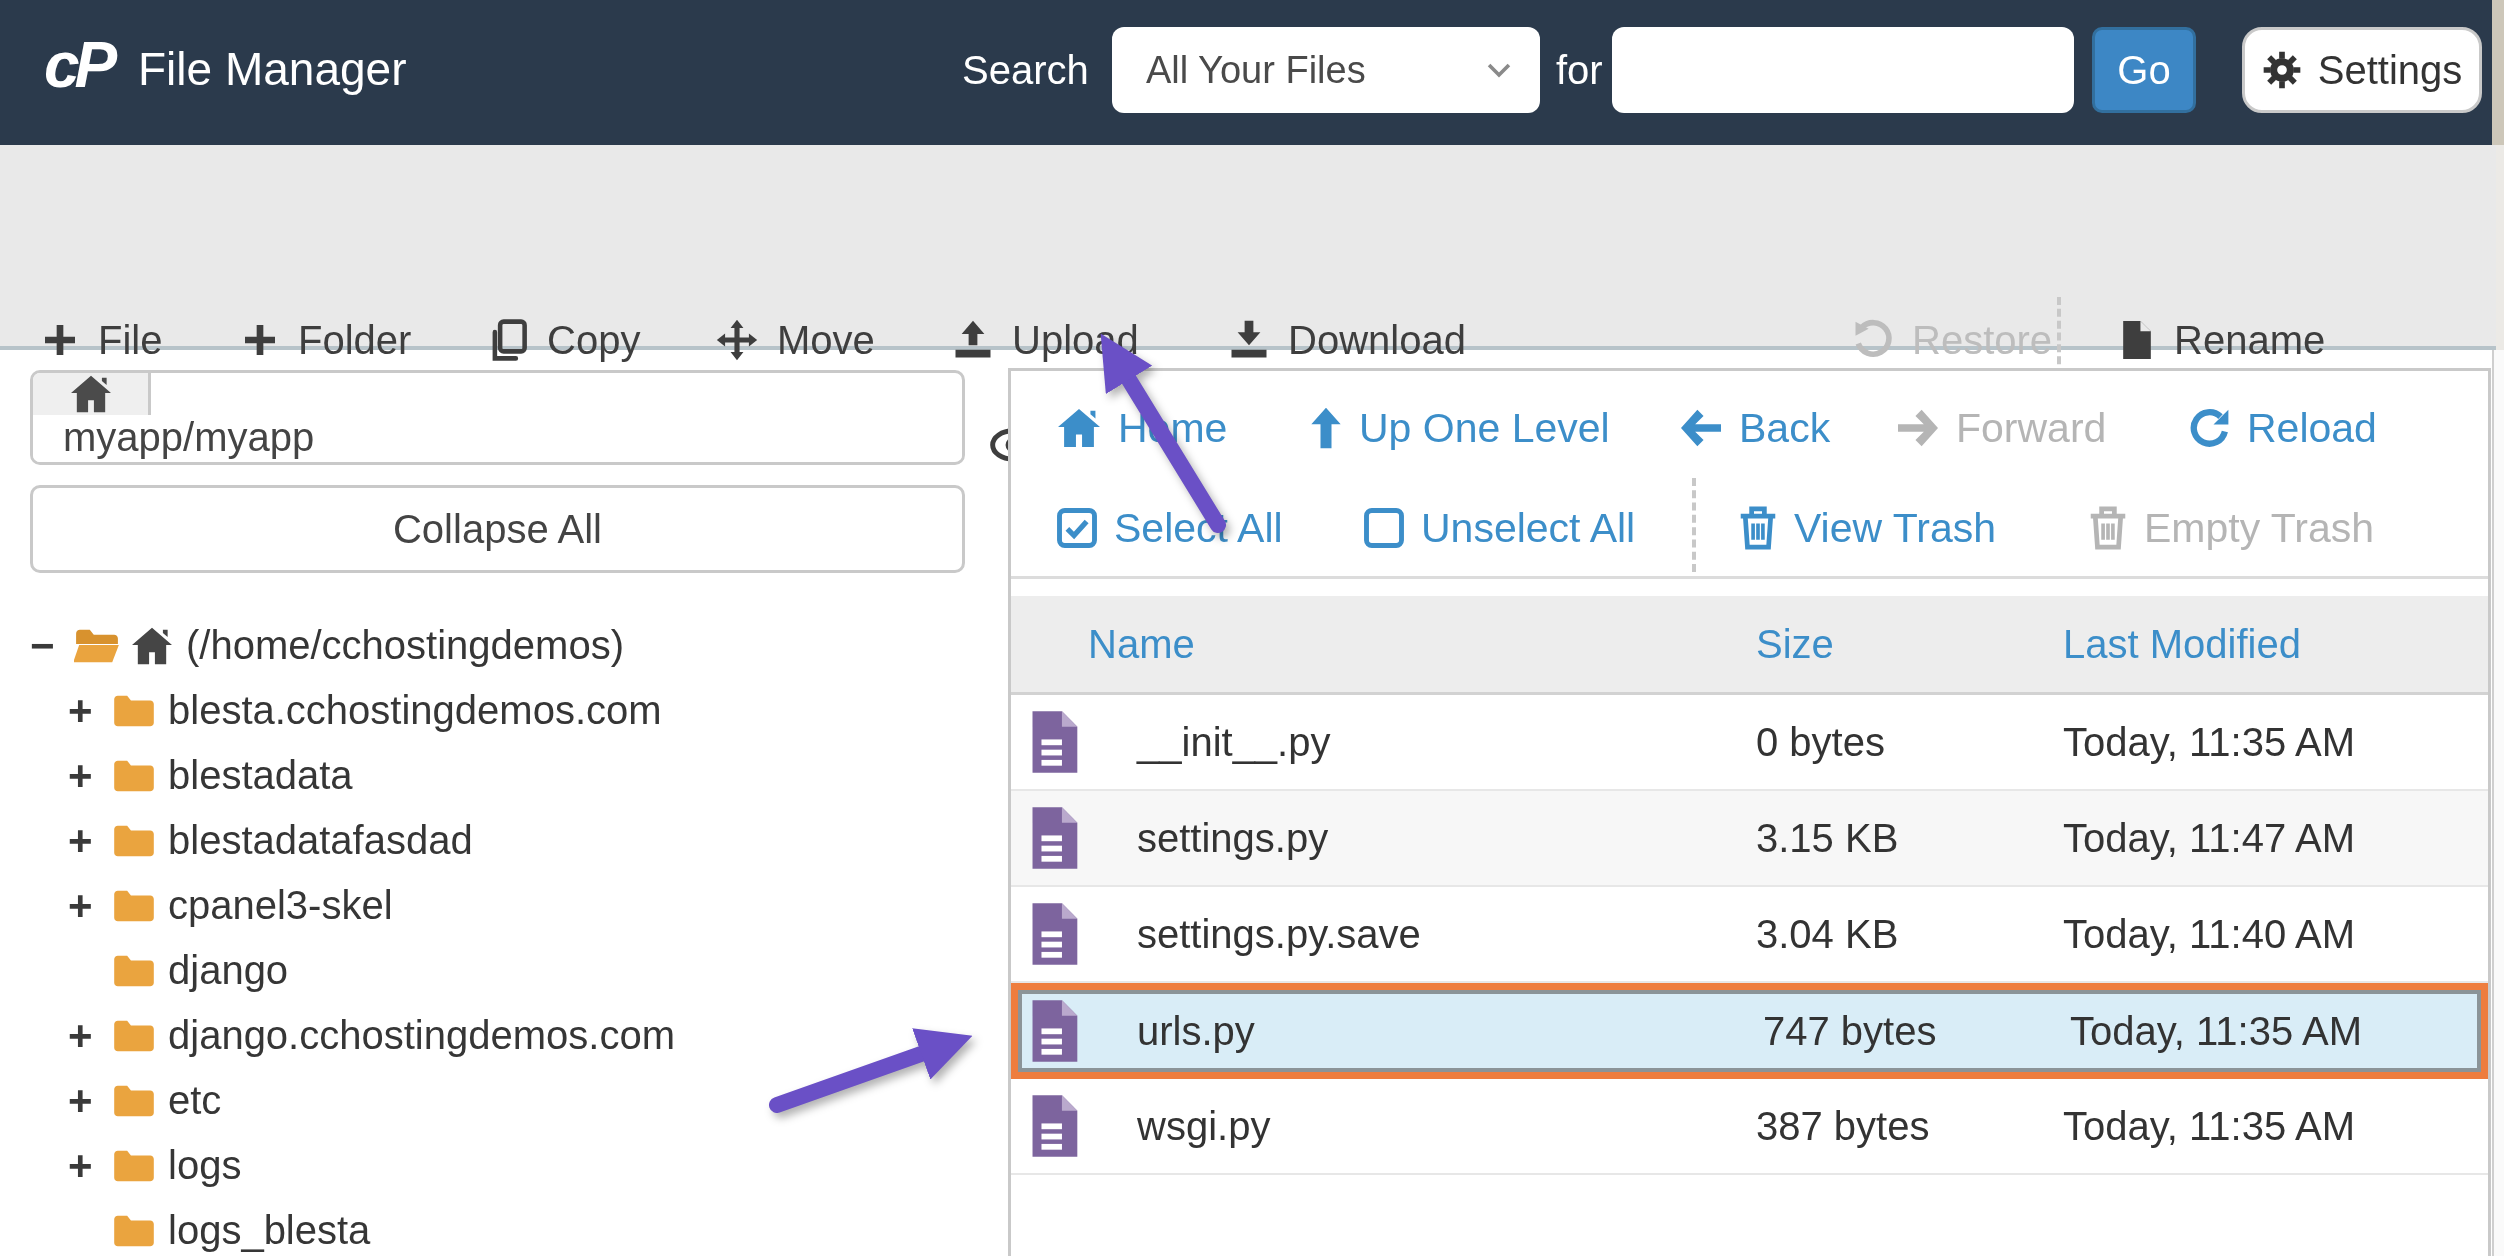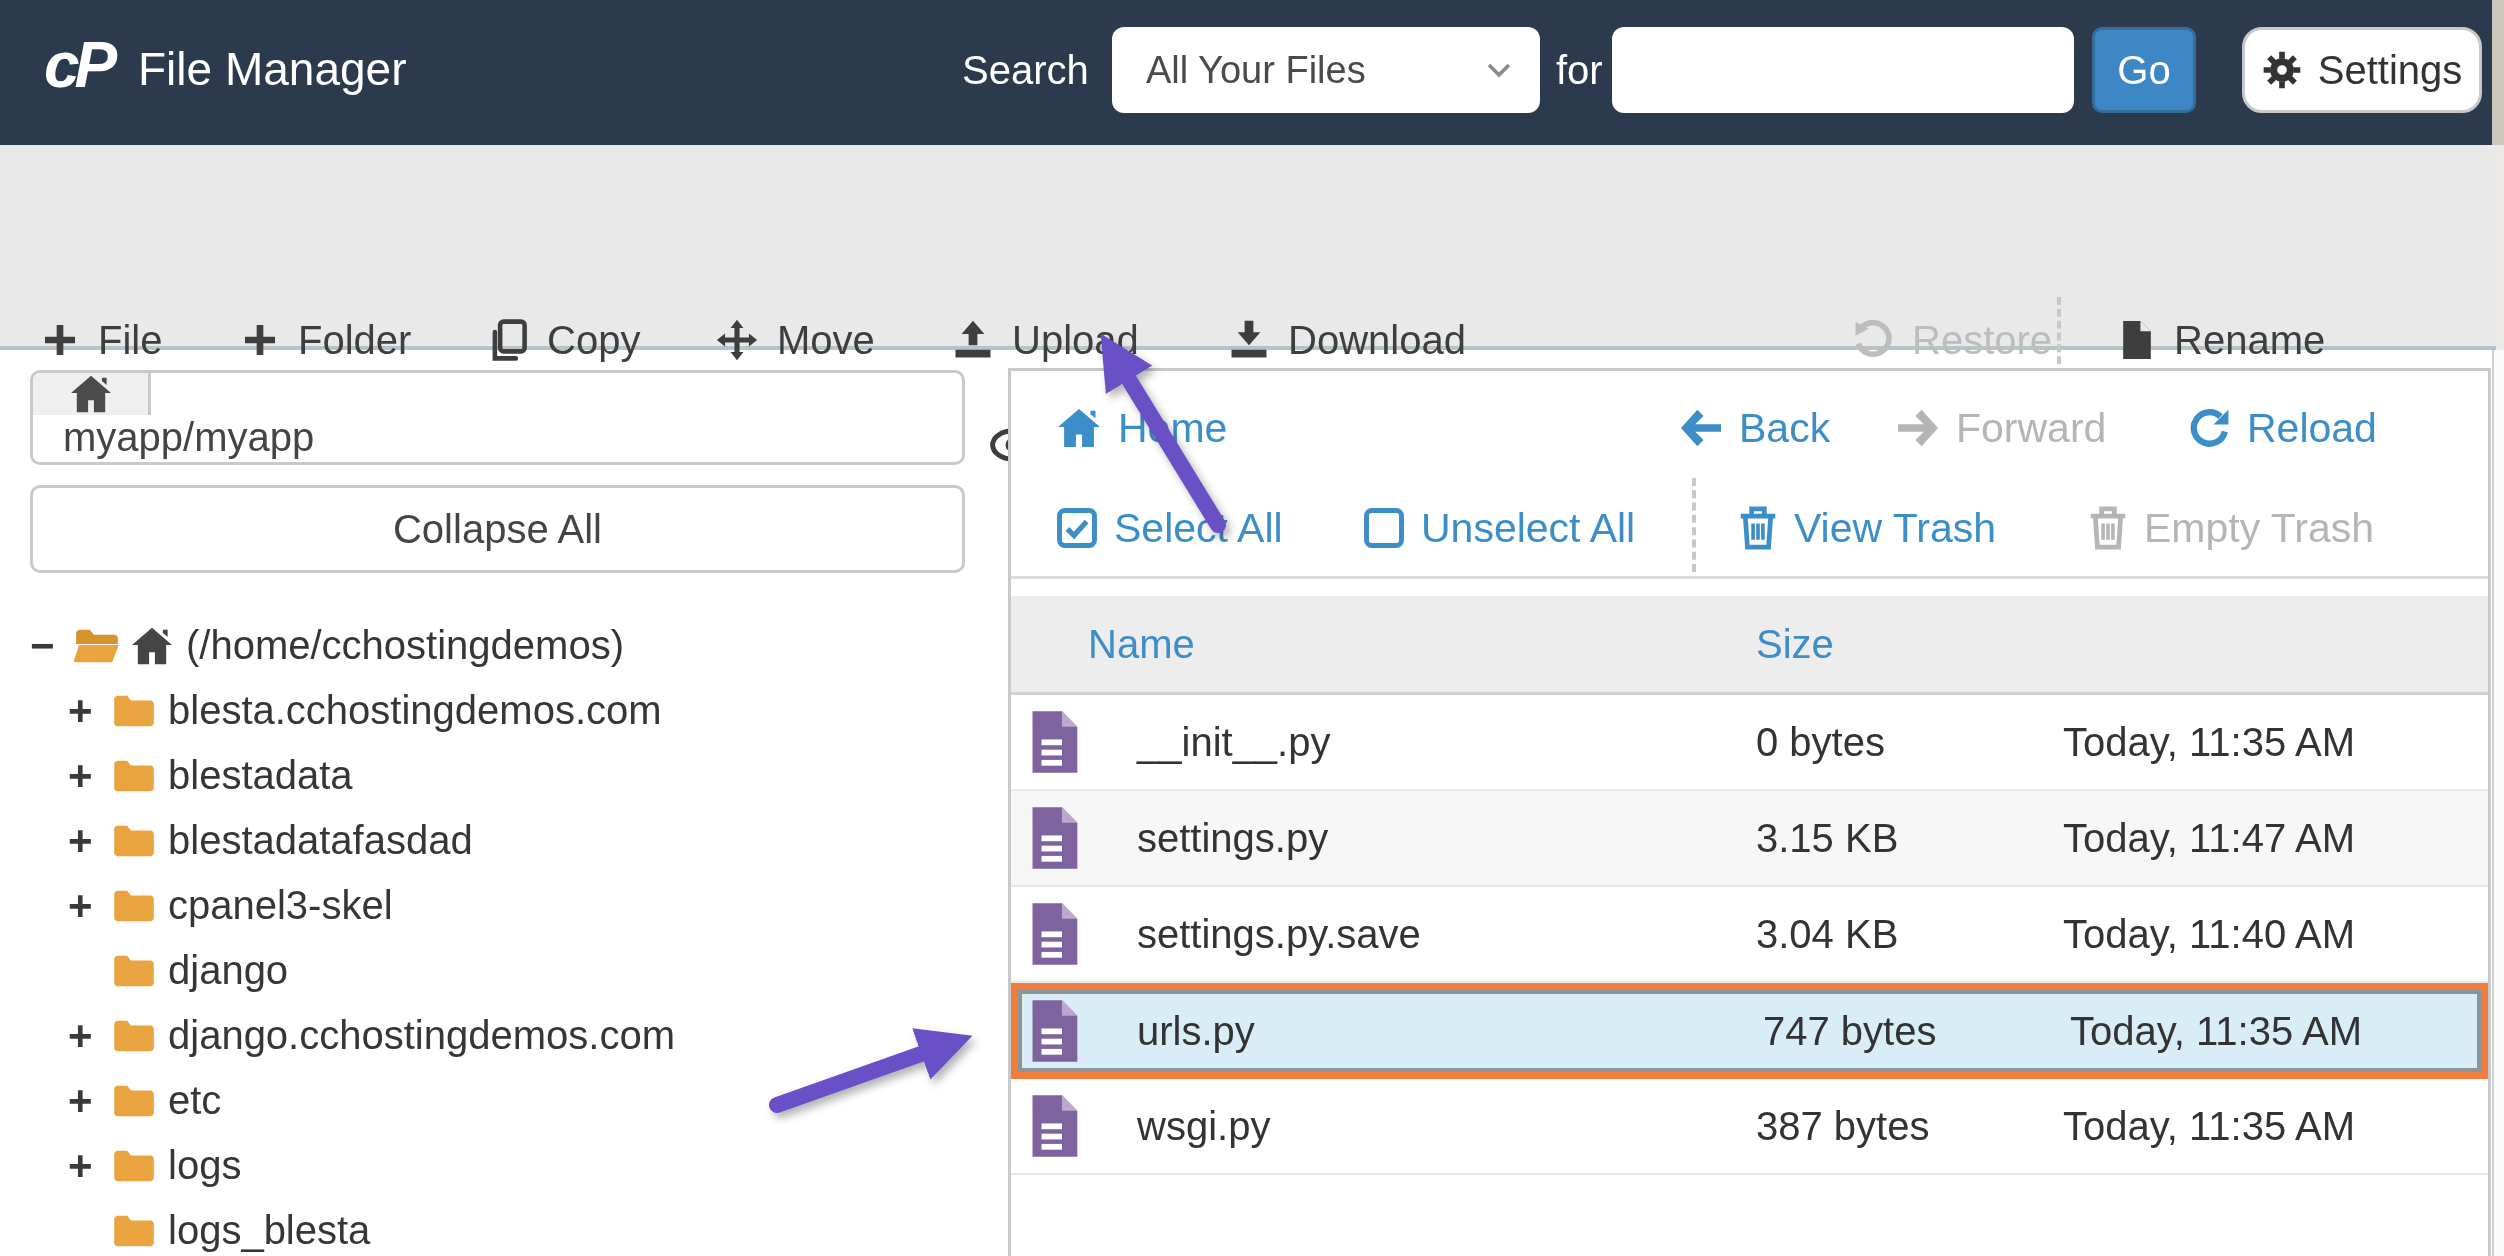--- a/index.html
+++ b/index.html
@@ -361,20 +361,28 @@
   <section class="filepane">
     <div class="nav-link" style="left:45px">
       <span>
           <svg class="ic" width="46" height="42" viewBox="0 0 24 22" fill="currentColor">
             <path d="M12 1 1 10.5h3.2V21h6.2v-6.6h3.2V21h6.2V10.5H23z"></path>
             <path d="M18 2h2.6v4L18 3.8z"></path>
           </svg>
         </span>
       <span>Home</span>
     </div>
+    <div class="nav-link" style="left:298px">
+      <span>
+          <svg class="ic" width="34" height="44" viewBox="0 0 18 24" fill="currentColor">
+            <path d="M9 1 17 10h-5v13H6V10H1z"></path>
+          </svg>
+        </span>
+      <span>Up One Level</span>
+    </div>
     <div class="nav-link" style="left:668px">
       <span>
           <svg class="ic" width="44" height="40" viewBox="0 0 24 22" fill="currentColor">
             <path d="M10 1 1 11l9 10 3.4-3.4L8.8 13H23V9H8.8l4.6-4.6z"></path>
           </svg>
         </span>
       <span>Back</span>
     </div>
     <div class="nav-link disabled" style="left:885px">
       <span>
@@ -433,20 +441,21 @@
     </div>
   </section>
 
   <div class="sel-divider"></div>
   <div class="pane-rule" style="right:auto;width:1477px;"></div>
 
   <div class="fm-table">
     <div class="thead">
       <div class="hname">Name</div>
       <div class="hsize">Size</div>
+      <div class="hmod">Last Modified</div>
     </div>
     <div class="frow">
       <div class="cell-name">
         <span>
             <svg class="ic" width="52" height="64" viewBox="0 0 40 50">
               <path d="M4 1h23l12 12v36H4z" fill="#7d649e"></path>
               <path d="M27 1l12 12H27z" fill="#baa9cd"></path>
               <rect x="11" y="23" width="16" height="4.5" fill="#fff"></rect>
               <rect x="11" y="31" width="16" height="4.5" fill="#fff"></rect>
               <rect x="11" y="39" width="16" height="4.5" fill="#fff"></rect>

